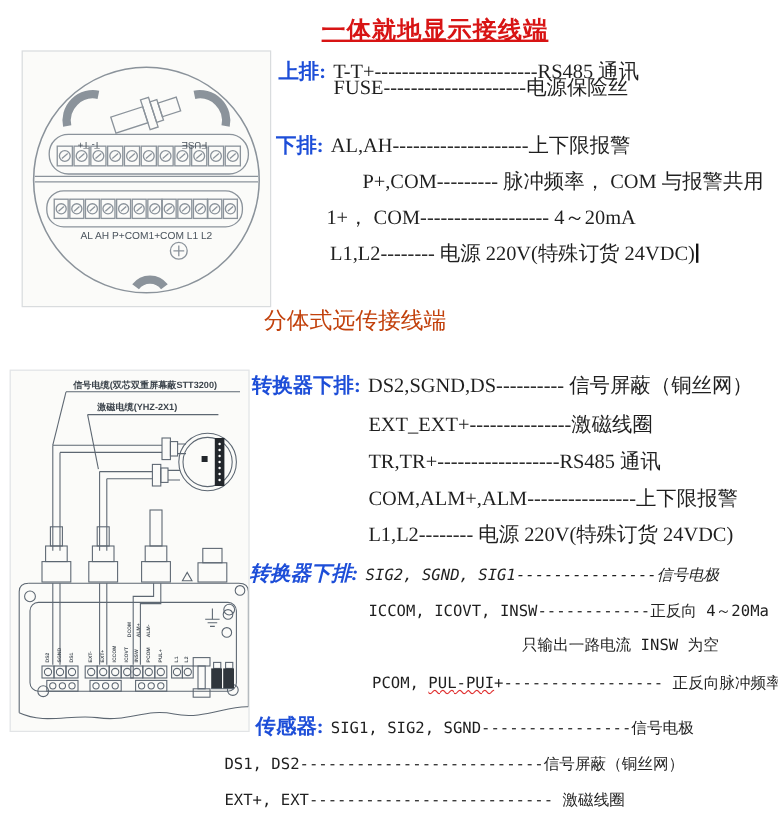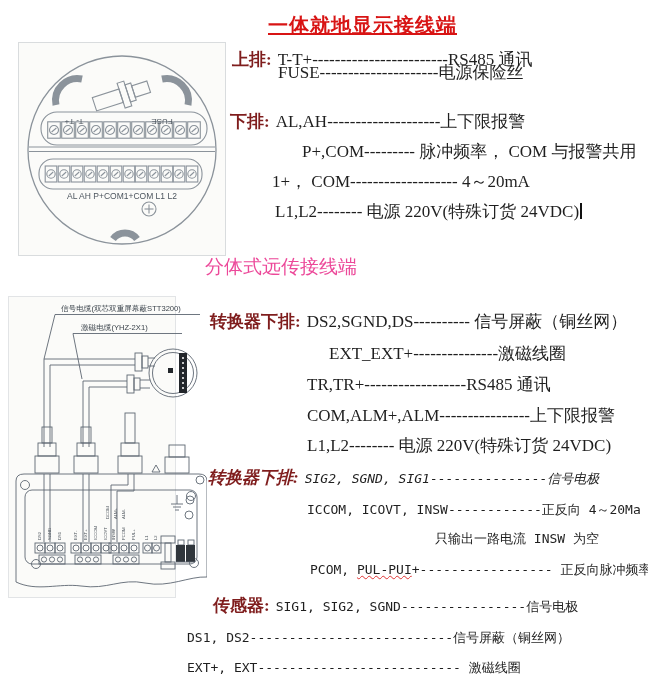--- a/index.html
+++ b/index.html
@@ -3,45 +3,45 @@
 <meta charset="utf-8">
 <style>
   html,body{margin:0;padding:0;}
   body{
     width:648px;height:684px;position:relative;overflow:hidden;
     background:#ffffff;
     font-family:"Liberation Serif", serif;
     color:#1f1f1f;
   }
   .line{position:absolute;white-space:pre;font-size:17px;line-height:20px;color:#1f1f1f;}
-  .lbl{font-weight:bold;margin-right:6px;color:#7f1d1d;}
+  .lbl{font-weight:bold;margin-right:6px;color:#1d4ed8;}
   .mono{font-family:"DejaVu Sans Mono", monospace;font-size:13px;}
   .wavy{
     text-decoration-line:underline;
     text-decoration-style:wavy;
     text-decoration-color:#e03434;
     text-decoration-thickness:1px;
   }
   .caret{display:inline-block;width:2px;height:16px;background:#111;vertical-align:-2px;margin-left:1px;}
   #title{
     position:absolute;left:268px;top:12px;
     font-size:20px;font-weight:bold;color:#d81414;
     text-decoration:underline;letter-spacing:1px;white-space:pre;text-align:right;
   }
-  #subtitle{position:absolute;left:205px;top:254px;font-size:19px;color:#ec4899;white-space:pre;}
+  #subtitle{position:absolute;left:220px;top:254px;font-size:19px;color:#c2410c;white-space:pre;}
   .figure{
     position:absolute;background:#fbfbf9;border:1px solid #d9dcde;box-sizing:border-box;
   }
   #fig1{left:18px;top:42px;width:208px;height:214px;}
-  #fig2{left:8px;top:296px;width:168px;height:302px;border-color:#e2e4e6;}
+  #fig2{left:8px;top:308px;width:200px;height:302px;border-color:#e2e4e6;font-weight:bold;}
   svg{display:block;}
   
   .r1{left:232px;top:50px;}  .r2{left:278px;top:63px;}  .r3{left:230px;top:112px;}
   .r4{left:270px;top:142px;margin-left:32px;} .r5{left:272px;top:172px;} .r6{left:275px;top:202px;}
-  .r7{left:210px;top:312px;} .r8{left:307px;top:344px;margin-left:22px;} .r9{left:307px;top:375px;}
+  .r7{left:210px;top:312px;} .r8{left:307px;top:344px;} .r9{left:307px;top:375px;}
   .r10{left:307px;top:406px;}.r11{left:307px;top:436px;}
   .r12{left:208px;top:468px;font-style:italic;}.r13{left:307px;top:500px;}
   .r14{left:435px;top:529px;text-align:center;}.r15{left:310px;top:560px;}
   .r16{left:213px;top:596px;text-align:center;}.r17{left:187px;top:628px;}.r18{left:187px;top:658px;}
 </style>
 </head>
 <body>
 
 <div id="title">一体就地显示接线端</div>
 

